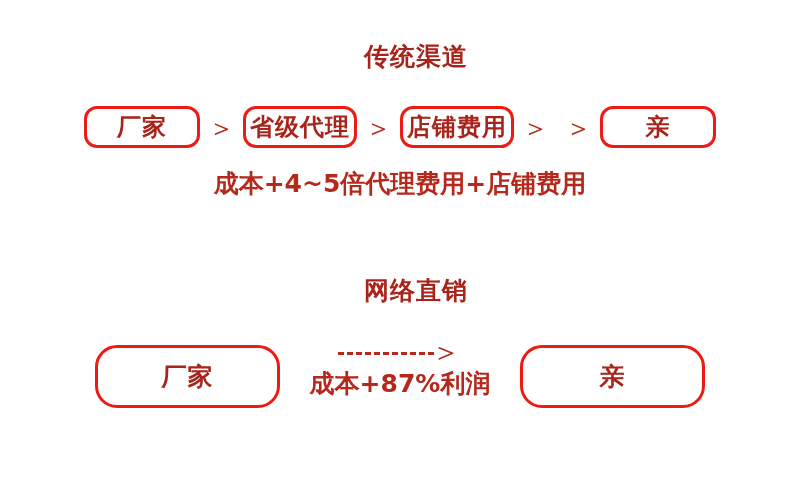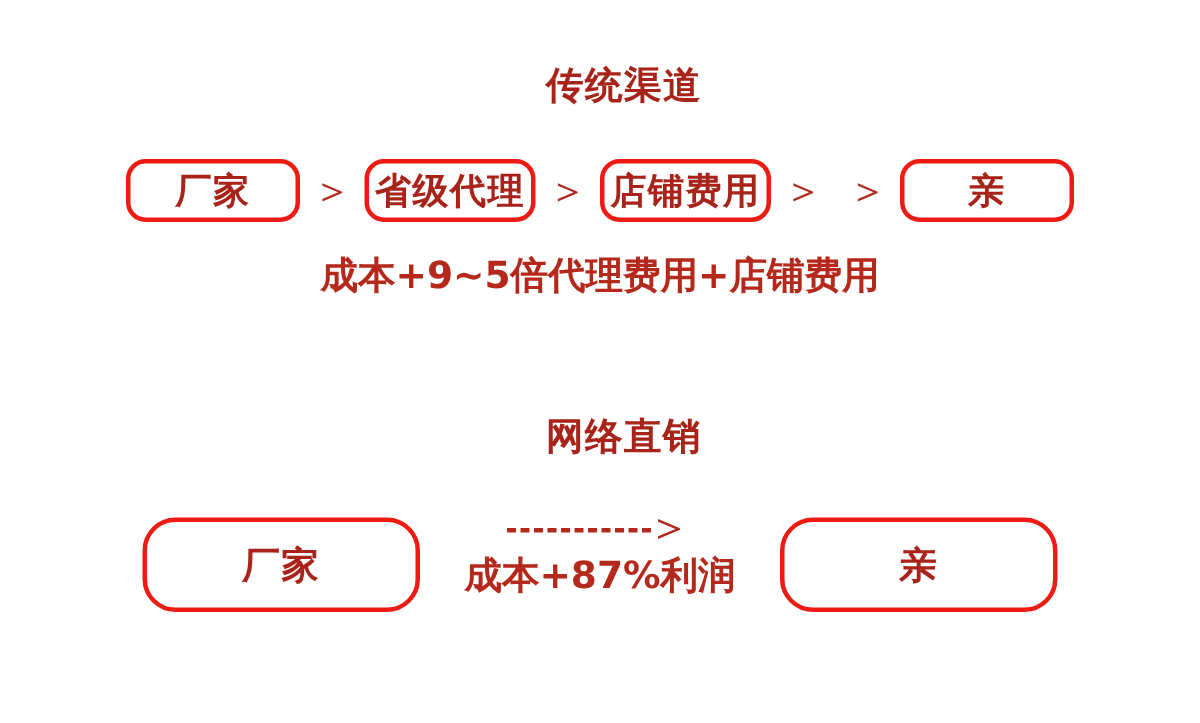--- a/index.html
+++ b/index.html
@@ -177,21 +177,21 @@
     <div class="node narrow">店铺费用</div>
 
     <div class="chevron">＞</div>
 
 
     <div class="chevron">＞</div>
 
     <div class="node wide">亲</div>
   </div>
 
-  <div id="caption-traditional" class="caption">成本+9~5倍代理费用+店铺费用</div>
+  <div id="caption-traditional" class="caption">成本+4~5倍代理费用+店铺费用</div>
 
   <div id="title-online" class="section-title">网络直销</div>
 
   <div id="row-online" class="flow-row">
 
     <div class="node big">厂家</div>
 
     <div class="arrow-group">
       <div class="dashed-arrow">
         <div class="dash-line"></div>

